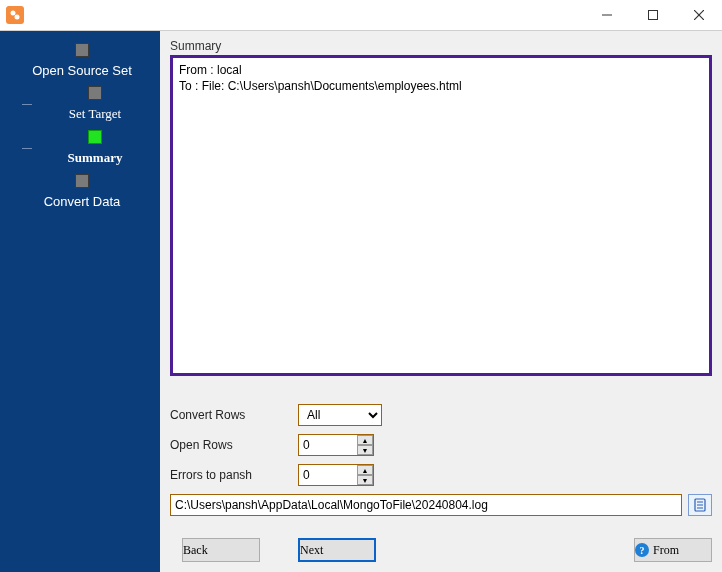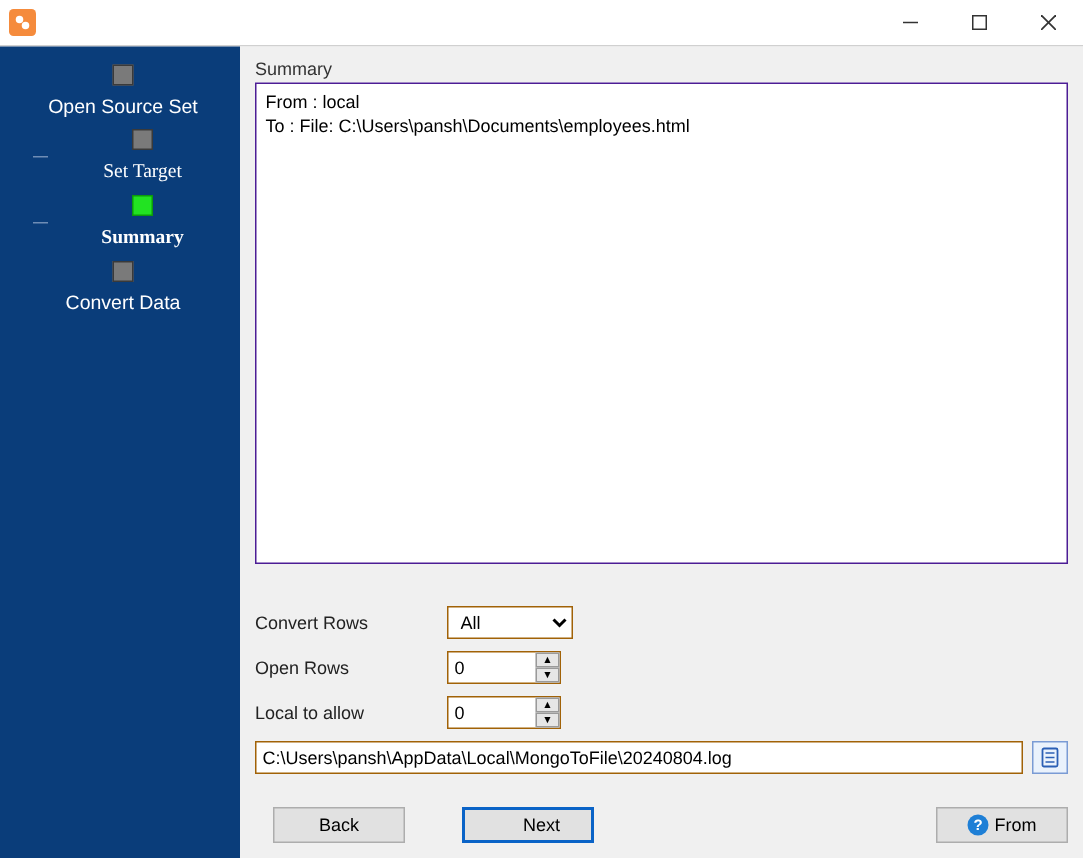--- a/index.html
+++ b/index.html
@@ -88,21 +88,21 @@
     background:#f0f0f0;
     position:relative;
   }
   .group-label {
     font-size:12px;
     color:#333;
     margin-bottom:2px;
   }
   .summary-box {
     background:#fff;
-    border:1px solid #4c1d95;
+    border:3px solid #4c1d95;
     height: 332px;
     padding:4px 6px;
     font-size:12px;
     line-height:1.35;
     white-space:pre-line;
     overflow:auto;
   }
   .form {
     margin-top:28px;
   }
@@ -149,31 +149,30 @@
     color:#2b5fb5;
   }
   .btnbar {
     margin-top: 14px;
     display:flex;
     gap: 38px;
     padding-left: 12px;
   }
   .btnbar .spacer { flex:1; }
   button.btn {
-    width:88px; height:24px;
-    font-family:Liberation Sans, sans-serif; font-size:12px;
+    width:78px; height:24px;
+    font-family:Liberation Serif, serif; font-size:12px;
     background:#e1e1e1;
     border:1px solid #adadad;
     cursor:pointer;
-    display:flex; align-items:center; justify-content:center; gap:4px;
+    display:flex; align-items:center; gap:4px;
   }
   button.btn.primary {
     border:2px solid #0a63c7;
     background:#e1e1e1;
-    padding-left:18px;
   }
   .help-icon {
     width:14px; height:14px;
     border-radius:50%;
     background:#1e7fd6;
     color:#fff;
     font-size:10px;
     font-weight:bold;
     display:flex; align-items:center; justify-content:center;
   }
@@ -246,21 +245,21 @@
         <label>Open Rows</label>
         <div class="spinner-wrap">
           <input class="spinner" value="0" style="">
           <div class="spin-btns">
             <div>▲</div>
             <div>▼</div>
           </div>
         </div>
       </div>
       <div class="row">
-        <label>Local to allow</label>
+        <label>Errors to pansh</label>
         <div class="spinner-wrap">
           <input class="spinner" value="0" style="">
           <div class="spin-btns">
             <div>▲</div>
             <div>▼</div>
           </div>
         </div>
       </div>
       <div class="row">
         <input class="textfield" value="C:\Users\pansh\AppData\Local\MongoToFile\20240804.log" style="">

